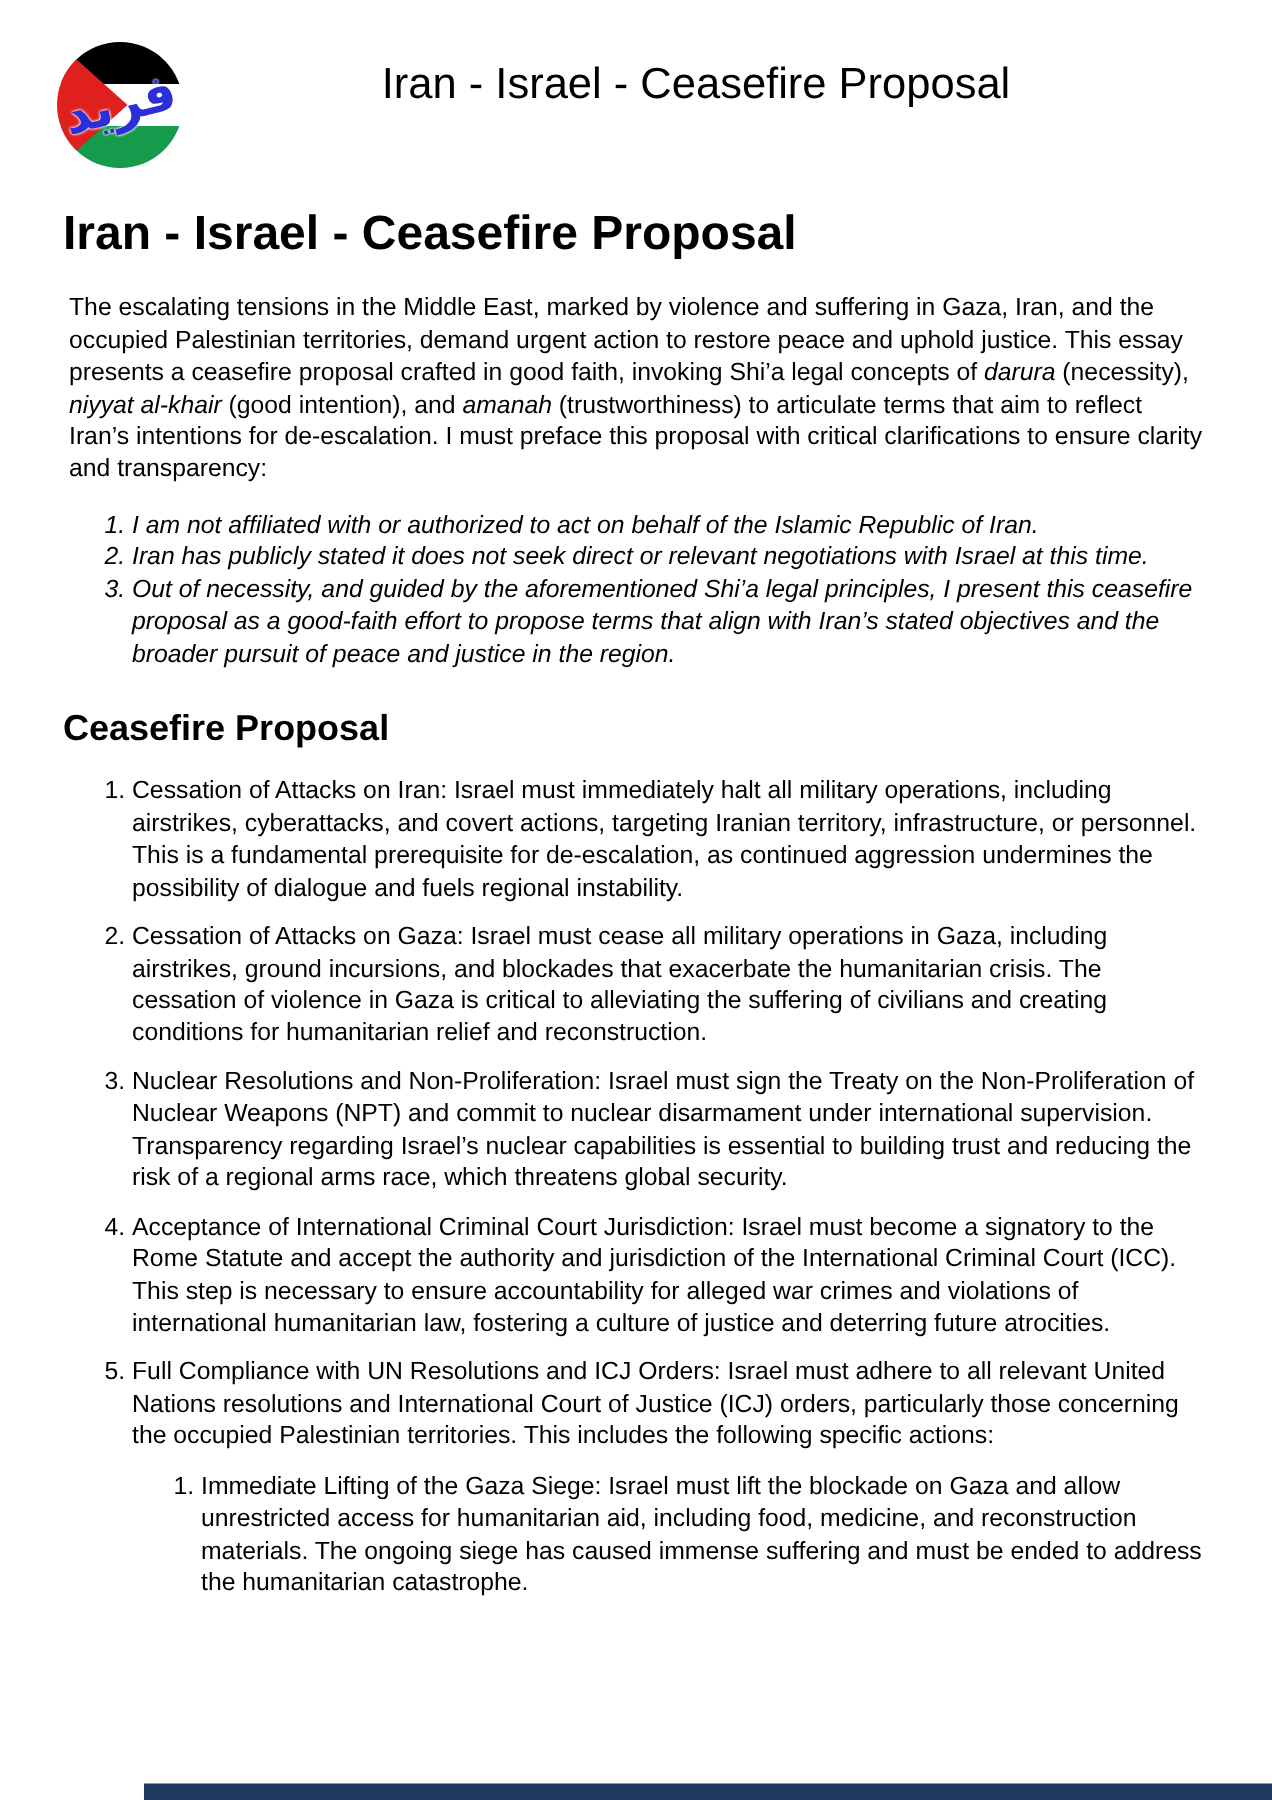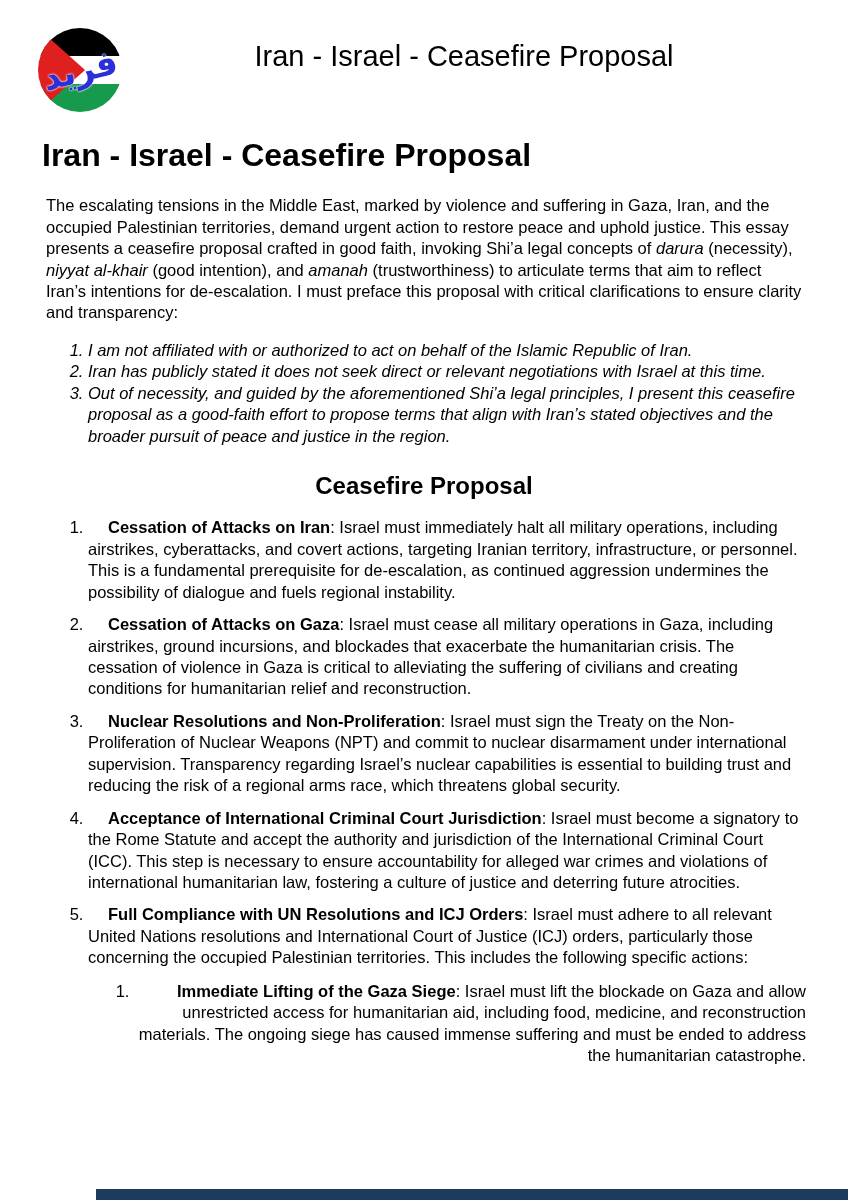--- a/index.html
+++ b/index.html
@@ -54,28 +54,28 @@
     flex: 1;
     text-align: center;
     font-size: 29px;
     margin-top: 10px;
     white-space: nowrap;
   }
 
   
   main { padding: 0 42px; }
   h1 { font-size: 32px; line-height: 1.1; margin: 26px 0 22px; font-weight: bold; }
-  h2 { font-size: 24px; line-height: 1.1; margin: 26px 0 18px; font-weight: bold; text-align: center; }
+  h2 { font-size: 24px; line-height: 1.1; margin: 26px 0 18px; font-weight: bold; }
   p  { margin: 16px 4px; }
   ol { margin: 16px 0; padding-left: 46px; }
   ol.tight li { margin: 0; font-style: italic; }
   ol.spaced > li { margin-bottom: 11px; }
-  ol.nested { margin: 12px 0 0 0; padding-left: 46px; text-align: right; }
+  ol.nested { margin: 12px 0 0 0; padding-left: 46px; }
   em { font-style: italic; }
-  strong { font-weight: bold; margin-left: 20px; }
+  strong { font-weight: normal; }
 
   
   .footer-bar {
     position: absolute;
     left: 96px;
     right: 0;
     bottom: 0;
     height: 11px;
   }
 </style>

